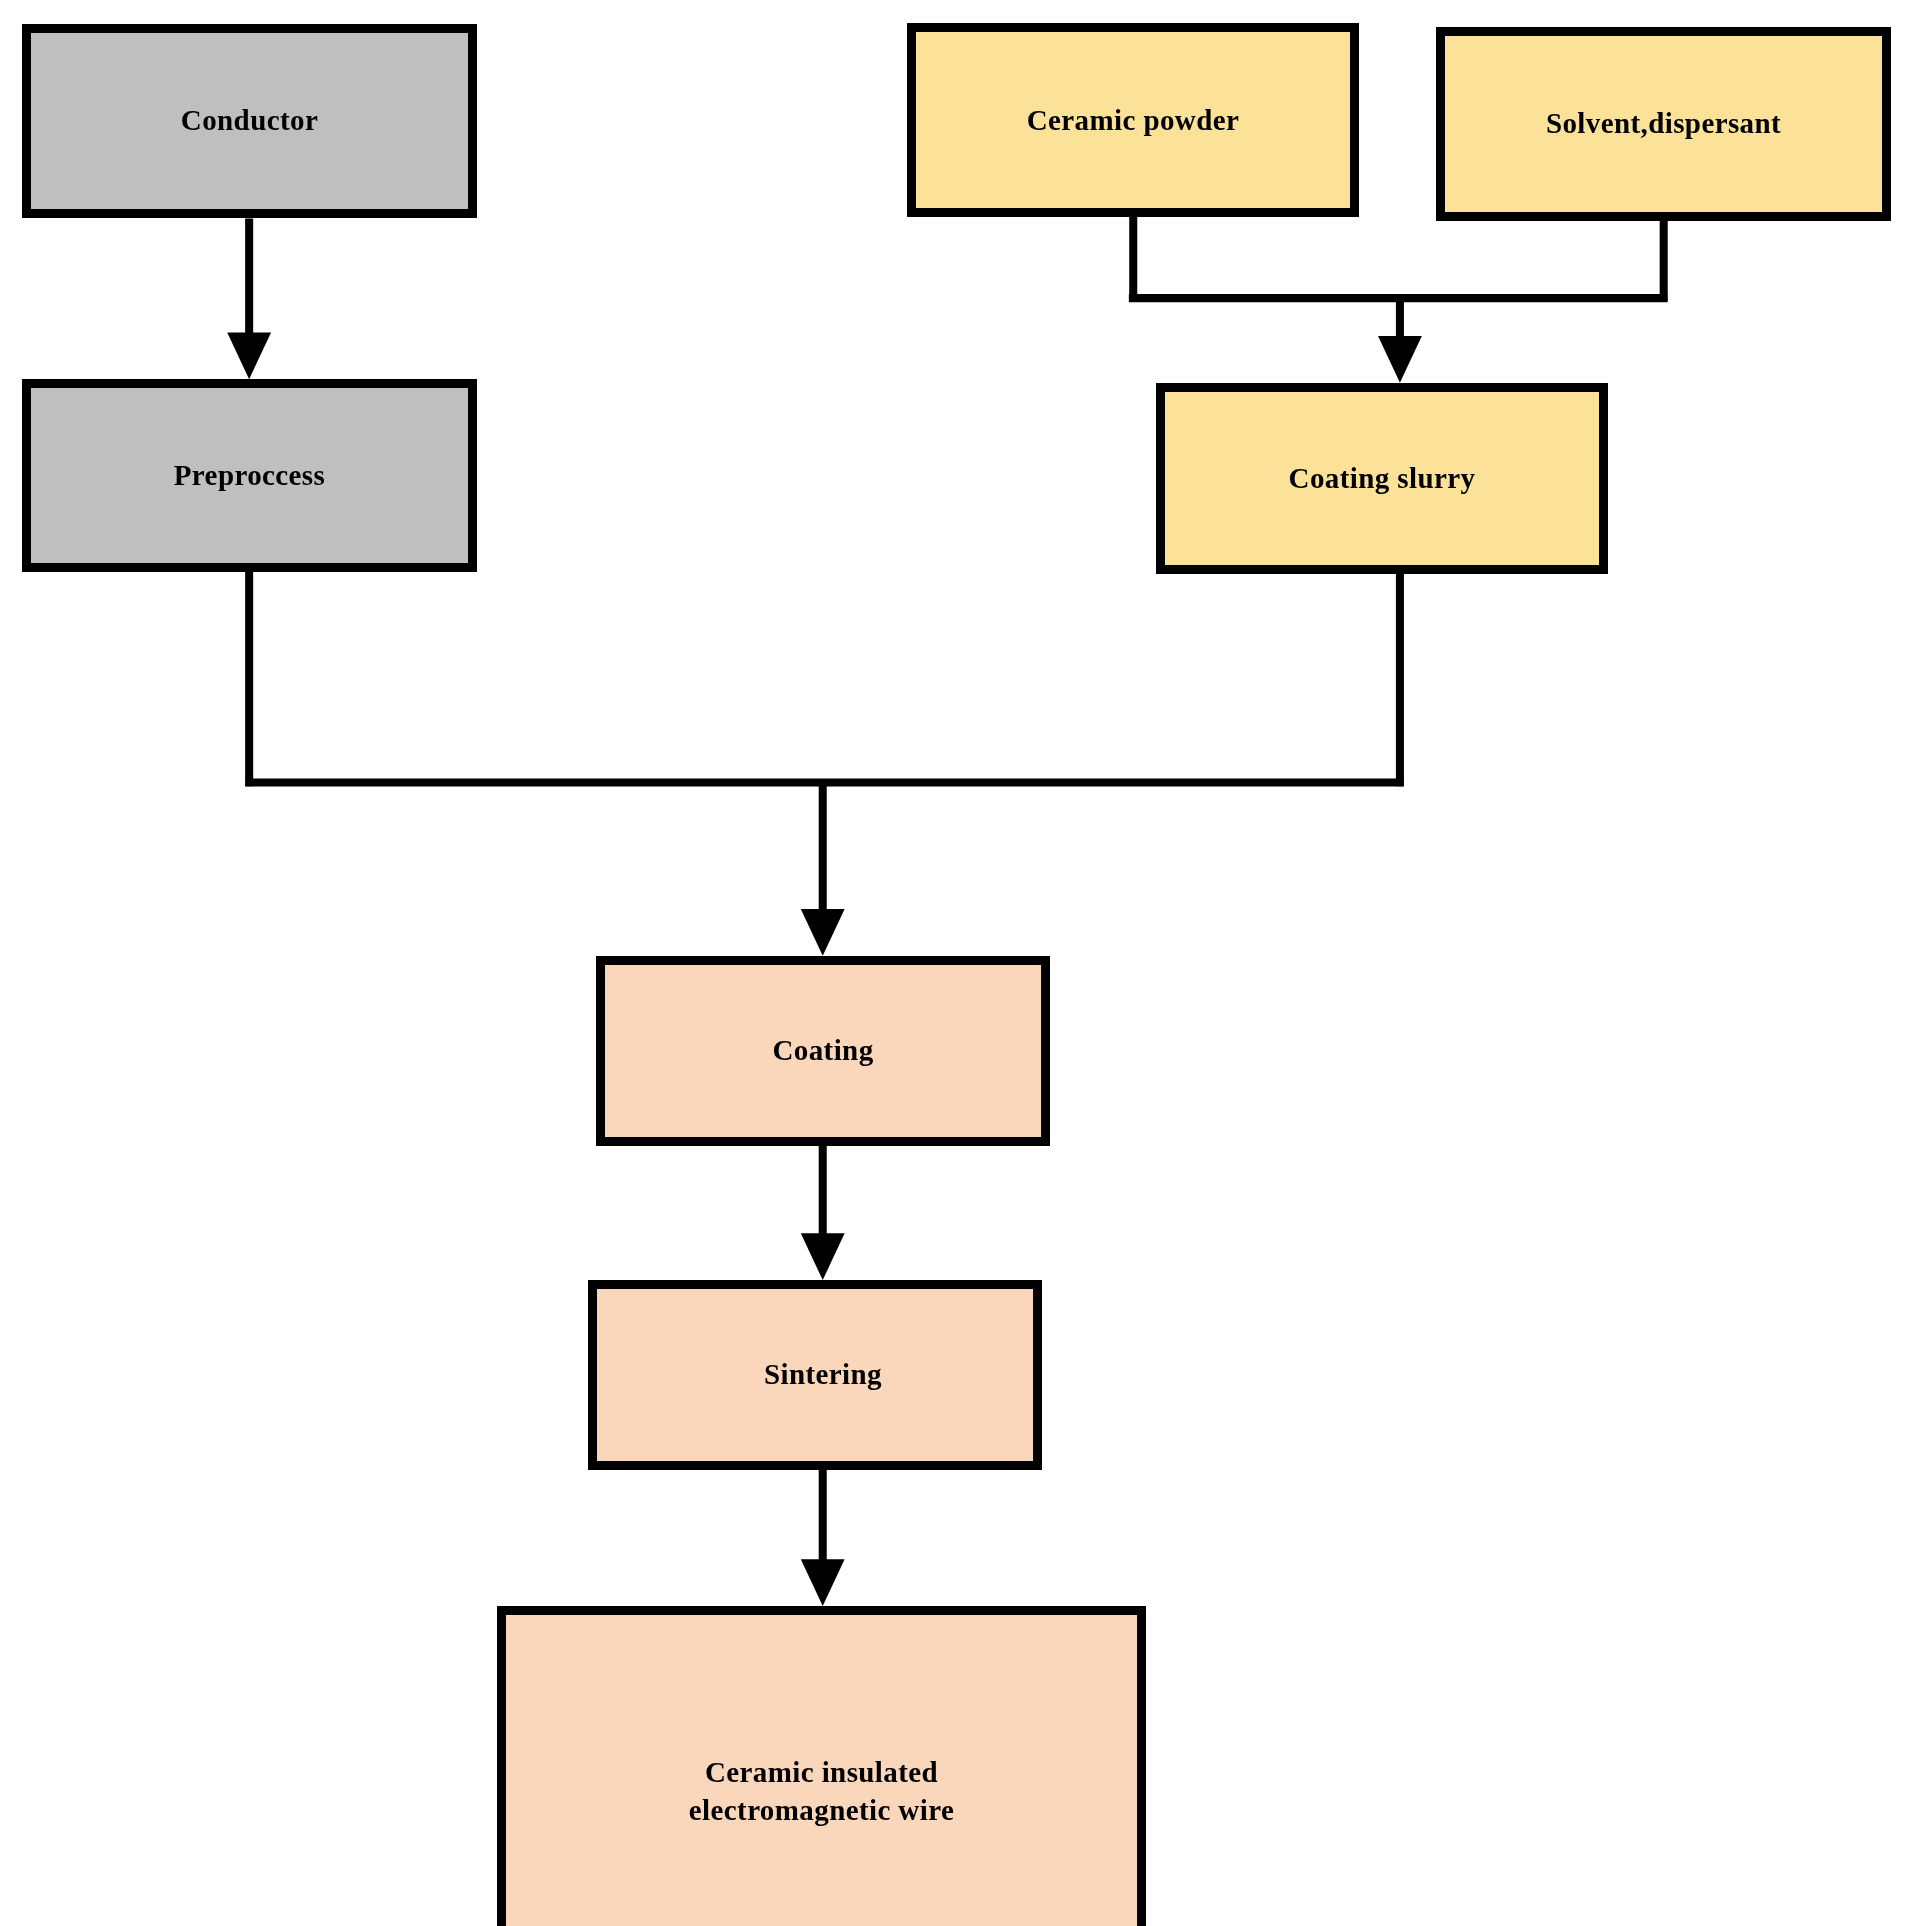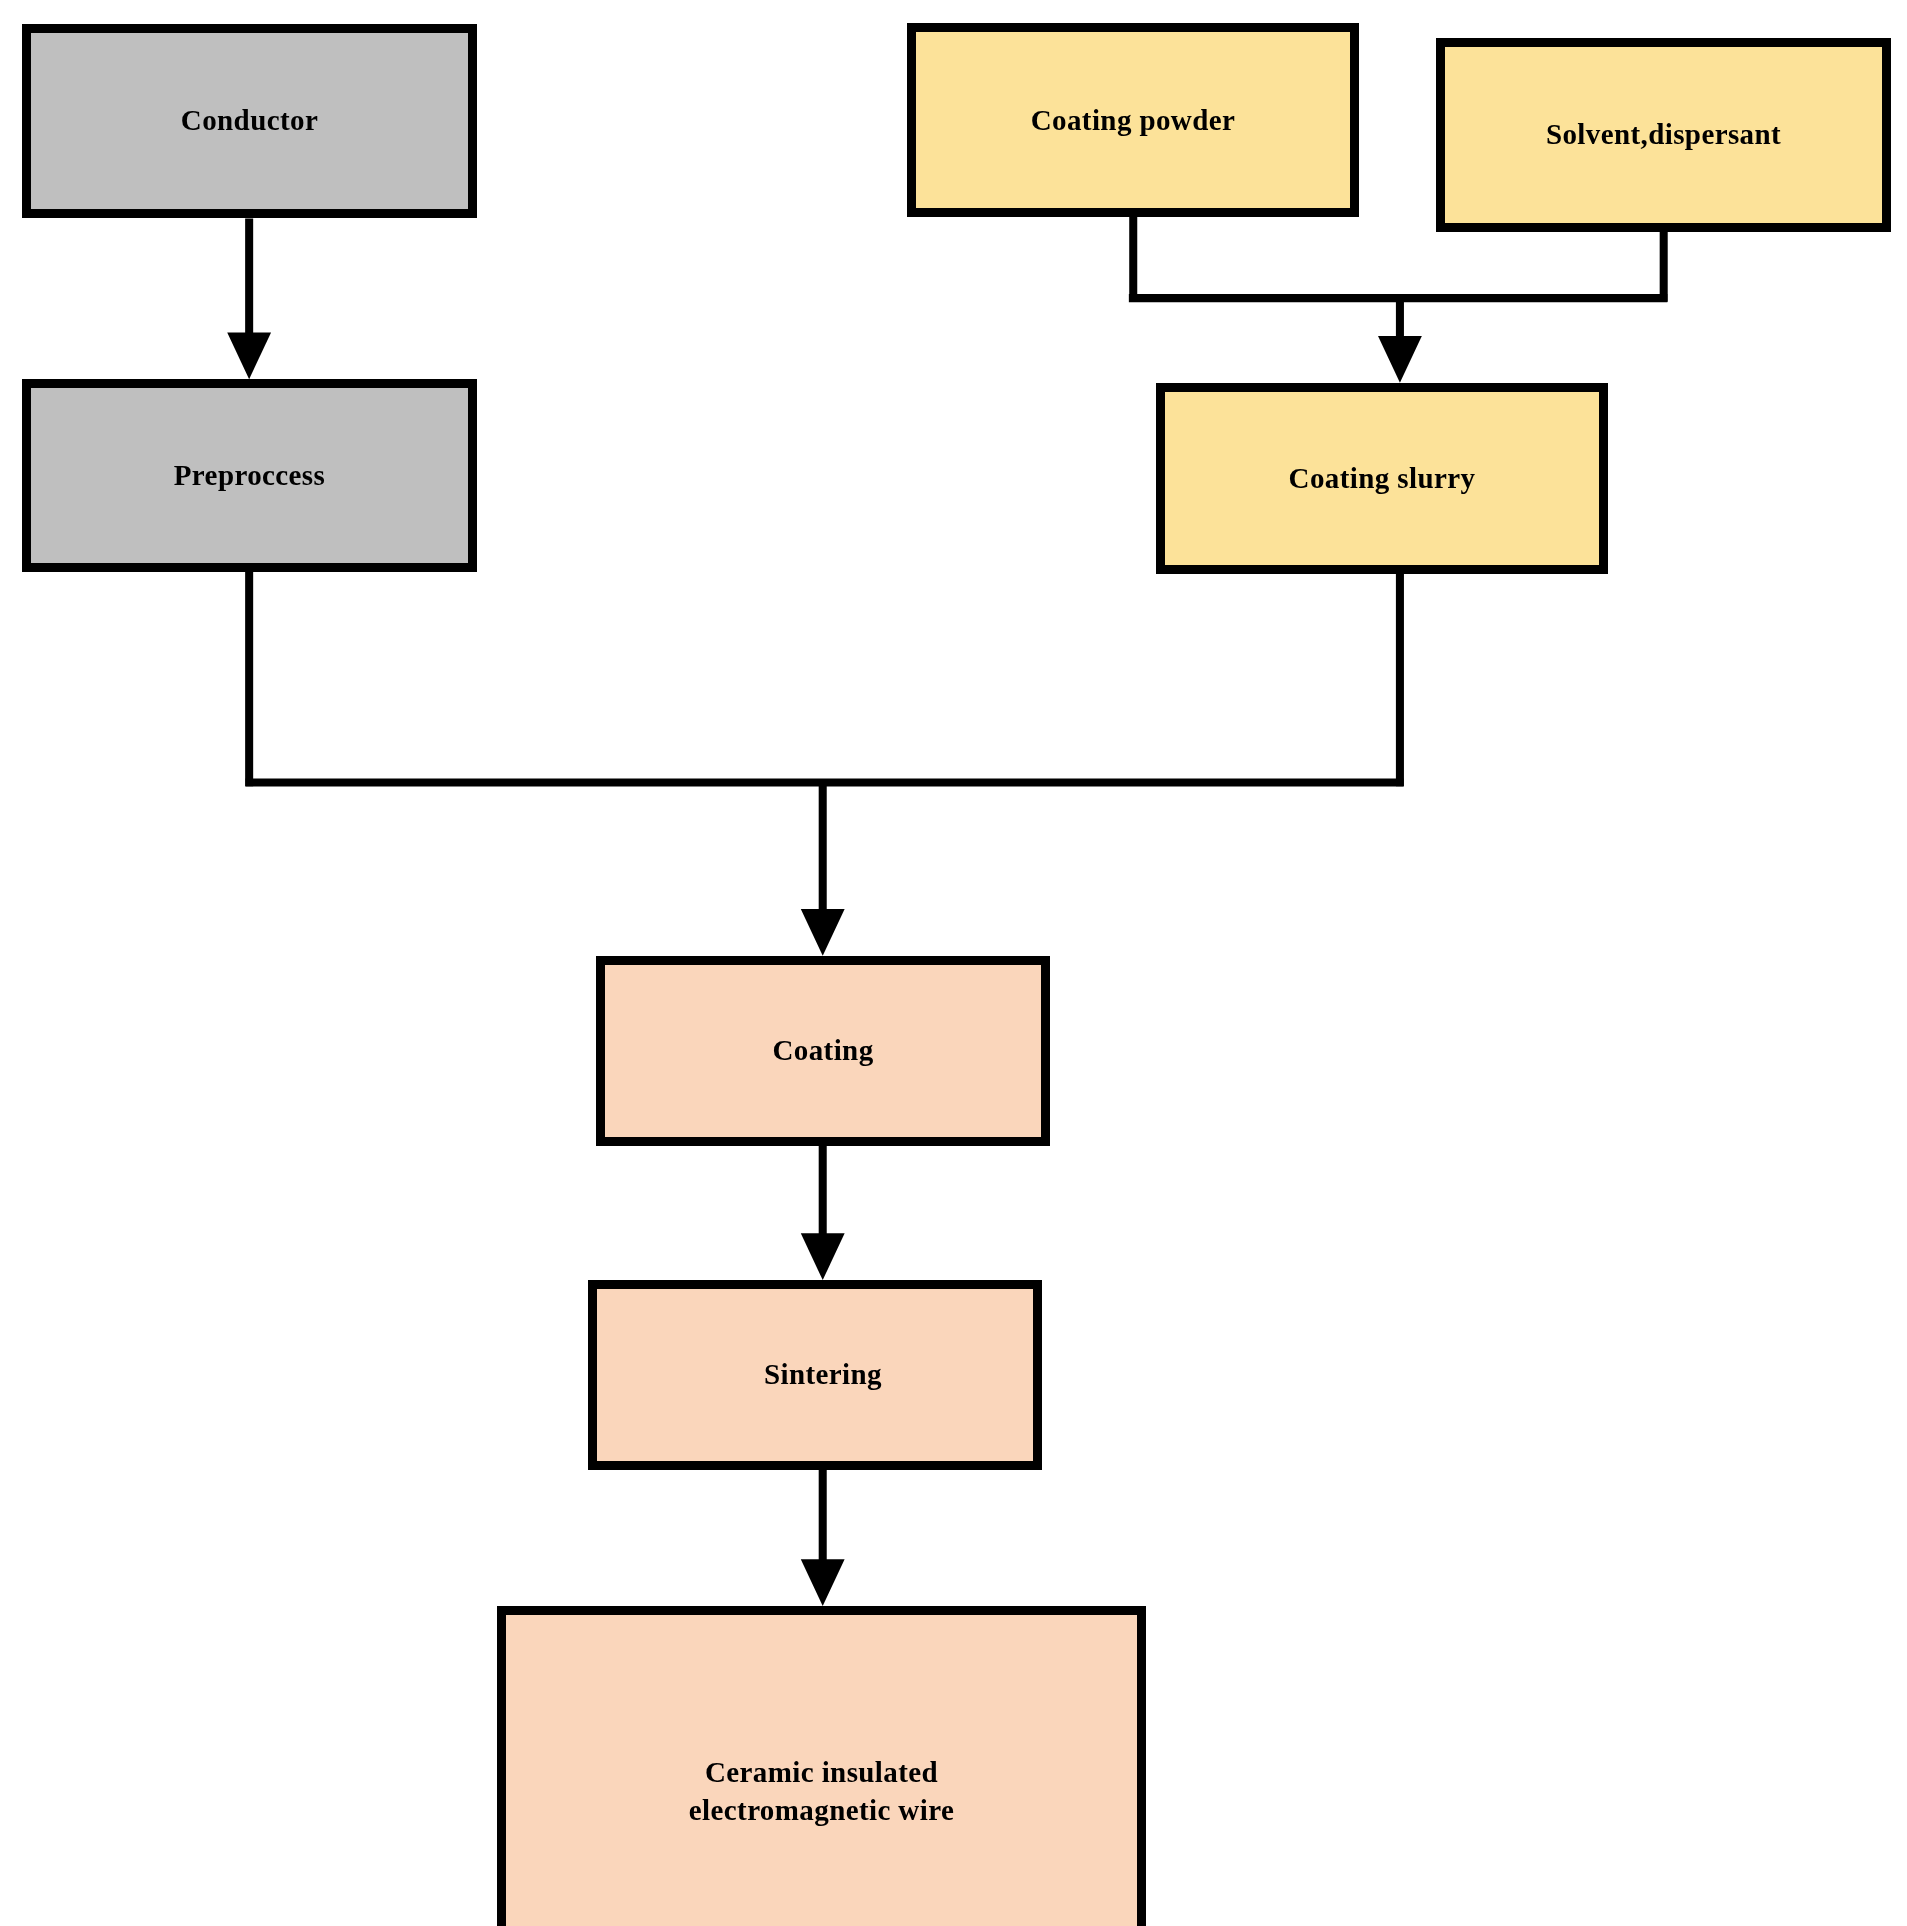--- a/index.html
+++ b/index.html
@@ -98,24 +98,24 @@
       <line x1="1126" y1="2012" x2="1126" y2="2143" stroke="#000000" stroke-width="11"></line>
       <polygon points="1126,2198 1096,2134 1156,2134" fill="#000000"></polygon>
     </g>
   </svg>
 
   <div class="node" id="node-conductor" style="left: 22px; top: 24px; width: 455px; height: 194px; background: rgb(191, 191, 191);">
     <span class="node-label">Conductor</span>
   </div>
 
   <div class="node" id="node-ceramic-powder" style="left: 907px; top: 23.4px; width: 452px; height: 194px; background: rgb(252, 226, 153);">
-    <span class="node-label">Coating powder</span>
+    <span class="node-label">Ceramic powder</span>
   </div>
 
-  <div class="node" id="node-solvent-dispersant" style="left: 1436px; top: 38px; width: 455px; height: 194px; background: rgb(252, 226, 153);">
+  <div class="node" id="node-solvent-dispersant" style="left: 1436px; top: 27px; width: 455px; height: 194px; background: rgb(252, 226, 153);">
     <span class="node-label">Solvent,dispersant</span>
   </div>
 
   <div class="node" id="node-preproccess" style="left: 22px; top: 379px; width: 455px; height: 193px; background: rgb(191, 191, 191);">
     <span class="node-label">Preproccess</span>
   </div>
 
   <div class="node" id="node-coating-slurry" style="left: 1156px; top: 383px; width: 452px; height: 191px; background: rgb(252, 226, 153);">
     <span class="node-label">Coating slurry</span>
   </div>

